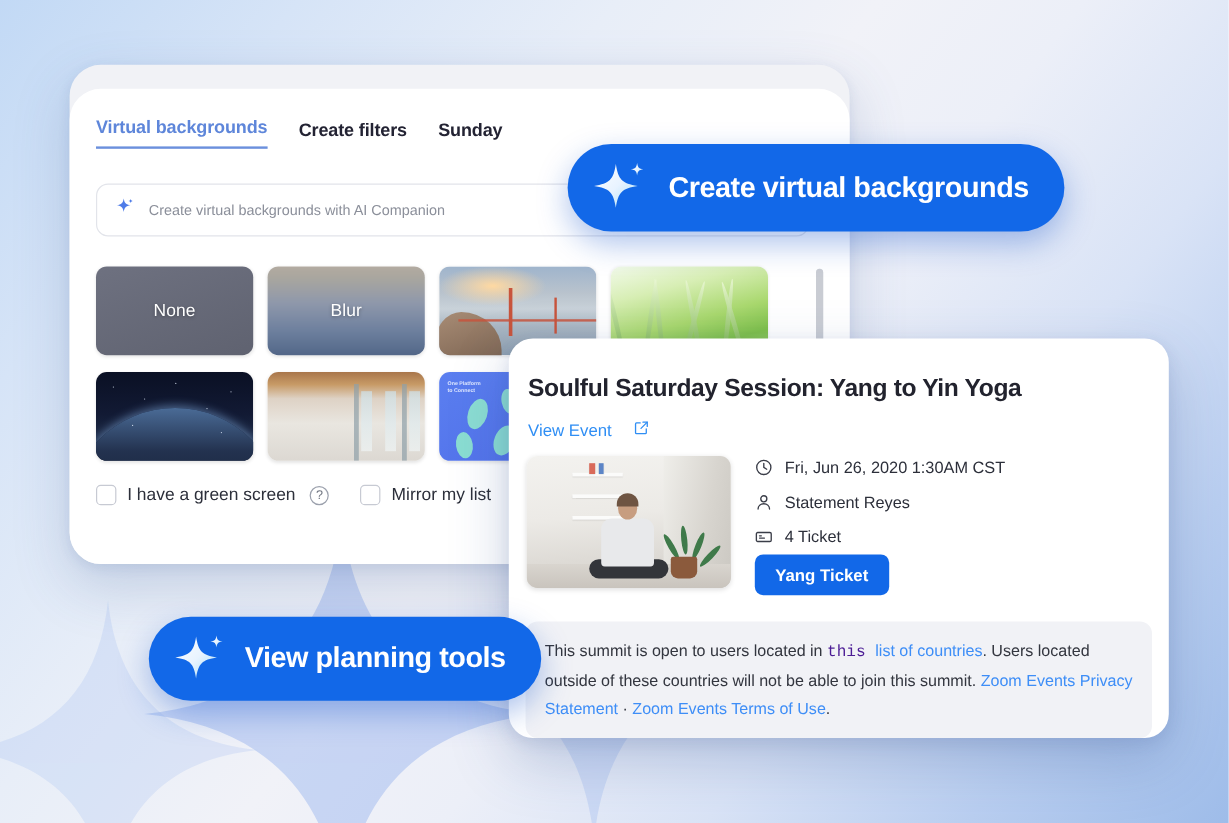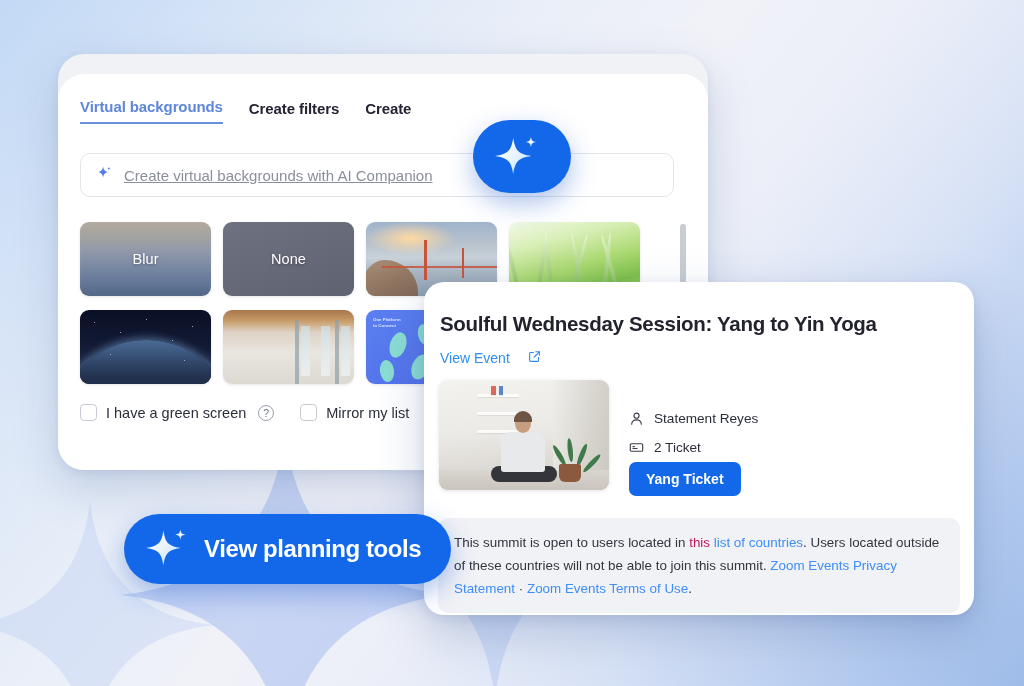--- a/index.html
+++ b/index.html
@@ -74,21 +74,21 @@
   #ai-input-row {
     position:absolute; left:22px; top:79px;
     width: 594px; height: 44px;
     border: 1px solid #e2e4ea; border-radius: 10px;
     background:#fff;
     display:flex; align-items:center; gap:11px;
     padding: 0 15px;
   }
   #ai-input-row .sparkle-small { flex: none; }
   #ai-placeholder {
-    font-size: 15px; color: #8b8f9a; white-space: nowrap; overflow: hidden; text-decoration: underline;
+    font-size: 12px; color: #8b8f9a; white-space: nowrap; overflow: hidden;
   }
 
   
   #bg-grid {
     position:absolute; left:22px; top:148px;
     width: 600px;
     display: grid;
     grid-template-columns: repeat(4, 131px);
     grid-gap: 14px 12px;
   }
@@ -270,21 +270,21 @@
     font-family:"Liberation Sans", sans-serif;
   }
   #event-footer {
     position:absolute; left:14px; top:236px;
     width:522px; min-height:74px;
     background:#f1f2f6; border-radius:10px;
     padding:13px 16px;
     font-size:13.4px; line-height:23px; color:#33363f;
   }
   #event-footer a { color:#3e8ef7; text-decoration:none; cursor:pointer; }
-  #event-footer .muted { color:#be185d; }
+  #event-footer .muted { color:#4c1d95;font-family:Liberation Mono, monospace; }
 
   
   .pill {
     position:absolute;
     display:flex; align-items:center;
     background:#1268e8;
     border-radius:999px;
     box-shadow: 0 10px 26px rgba(18,80,200,.35);
     color:#fff;
   }
@@ -319,48 +319,48 @@
     </div>
   </div>
 
   <div id="zoom-window-back"></div>
 
   <div id="zoom-window">
 
     <div class="tabs">
       <div class="tab active">Virtual backgrounds</div>
       <div class="tab">Create filters</div>
-      <div class="tab">Create</div>
+      <div class="tab">Sunday</div>
     </div>
 
     <div id="add-bg-button">
       <svg width="12" height="12" viewBox="0 0 12 12">
           <path d="M6 1.5v9M1.5 6h9" stroke="currentColor" stroke-width="1.3" stroke-linecap="round"></path>
         </svg>
     </div>
 
     <div id="ai-input-row">
       <span class="sparkle-small">
         <svg width="17" height="17" viewBox="0 0 24 24">
           <path d="M10 2 C10.9 7.4 12.6 9.1 18 10 C12.6 10.9 10.9 12.6 10 18 C9.1 12.6 7.4 10.9 2 10 C7.4 9.1 9.1 7.4 10 2Z" fill="#4f7ce8"></path>
           <path d="M18.2 2.4 C18.5 4.2 19 4.7 20.8 5 C19 5.3 18.5 5.8 18.2 7.6 C17.9 5.8 17.4 5.3 15.6 5 C17.4 4.7 17.9 4.2 18.2 2.4Z" fill="#4f7ce8"></path>
         </svg>
       </span>
       <span id="ai-placeholder">Create virtual backgrounds with AI Companion</span>
     </div>
 
     <div id="bg-grid">
 
+      <div class="thumb t-none">
+        <span class="lbl">None</span>
+      </div>
+
       <div class="thumb t-blur-wrap">
         <div class="t-blur" style="position:absolute;inset:-6px;"></div>
         <span class="lbl">Blur</span>
-      </div>
-
-      <div class="thumb t-none">
-        <span class="lbl">None</span>
       </div>
 
       <div class="thumb t-bridge">
         <div class="cliff"></div>
         <div class="deck"></div>
         <div class="tower" style="left:58px; top:18px; width:3px; height:40px;"></div>
         <div class="tower" style="left:96px; top:26px; width:2.4px; height:30px;"></div>
       </div>
 
       <div class="thumb t-grass">
@@ -415,21 +415,21 @@
         <span class="help-icon">?</span>
       </div>
       <div class="chk-item">
         <span class="chk-box"></span>
         <span class="chk-label">Mirror my list</span>
       </div>
     </div>
   </div>
 
   <div id="event-card">
-    <div id="event-title">Soulful Wednesday Session: Yang to Yin Yoga</div>
+    <div id="event-title">Soulful Saturday Session: Yang to Yin Yoga</div>
 
     <div id="view-event-link">
       <span>View Event</span>
       <span>
         <svg width="13" height="13" viewBox="0 0 16 16" fill="none" stroke="#2f8ef4" stroke-width="1.35" stroke-linecap="round" stroke-linejoin="round">
           <path d="M13 9.2V13a1 1 0 0 1-1 1H3a1 1 0 0 1-1-1V4a1 1 0 0 1 1-1h3.8"></path>
           <path d="M9.6 2.2H14v4.4"></path>
             <path d="M14 2.2 7.6 8.6"></path>
         </svg>
       </span>
@@ -447,39 +447,48 @@
       <div class="leaf" style="left:130px; top:58px; transform:rotate(-6deg);"></div>
       <div class="leaf" style="left:136px; top:62px; transform:rotate(22deg);"></div>
       <div class="leaf" style="left:142px; top:68px; transform:rotate(44deg);"></div>
       <div class="plant-pot"></div>
       <div class="mat"></div>
       <div class="body"></div>
       <div class="head"></div>
       <div class="hair"></div>
     </div>
 
+    <div class="meta-row" id="meta-time">
+      <span class="meta-icon">
+        <svg width="15" height="15" viewBox="0 0 16 16" fill="none" stroke="#3a3d48" stroke-width="1.2">
+          <circle cx="8" cy="8" r="6.3"></circle>
+            <path d="M8 4.4V8l2.6 1.6" stroke-linecap="round"></path>
+        </svg>
+      </span>
+      <span>Fri, Jun 26, 2020 1:30AM CST</span>
+    </div>
 
     <div class="meta-row" id="meta-host">
       <span class="meta-icon">
         <svg width="15" height="15" viewBox="0 0 16 16" fill="none" stroke="#3a3d48" stroke-width="1.2">
           <circle cx="8" cy="5" r="2.7"></circle>
             <path d="M2.9 14c0-2.8 2.3-4.6 5.1-4.6s5.1 1.8 5.1 4.6" stroke-linecap="round"></path>
         </svg>
       </span>
       <span>Statement Reyes</span>
     </div>
 
     <div class="meta-row" id="meta-ticket">
       <span class="meta-icon">
         <svg width="15" height="15" viewBox="0 0 16 16" fill="none" stroke="#3a3d48" stroke-width="1.2">
           <rect x="1.4" y="4" width="13.2" height="8" rx="1.2"></rect>
           <path d="M4.2 7h1.6M4.2 9h4.4" stroke-linecap="round"></path>
         </svg>
       </span>
-      <span>2 Ticket</span>
+      <span>4 Ticket</span>
     </div>
 
     <button id="view-ticket-button">Yang Ticket</button>
 
     <div id="event-footer">
       <span>This summit is open to users located in </span><span class="muted">this </span><a>list of countries</a><span>. Users located outside of these countries will not be able to join this summit. </span><a>Zoom Events Privacy Statement</a><span> · </span><a>Zoom Events Terms of Use</a><span>.</span>
     </div>
   </div>
 
   <div class="pill" id="pill-create-backgrounds">
@@ -489,20 +498,21 @@
           <linearGradient id="sg1" x1="0" y1="0" x2="1" y2="1">
             <stop offset="0%" stop-color="#ffffff"></stop>
             <stop offset="52%" stop-color="#e8f3ff"></stop>
             <stop offset="100%" stop-color="#a8e0f5"></stop>
           </linearGradient>
         </defs>
         <path d="M19 6 C21 19.5 24.5 23 38 25 C24.5 27 21 30.5 19 44 C17 30.5 13.5 27 0 25 C13.5 23 17 19.5 19 6Z" fill="url(#sg1)"></path>
         <path d="M37.5 5 C38.1 9 39 9.9 43 10.5 C39 11.1 38.1 12 37.5 16 C36.9 12 36 11.1 32 10.5 C36 9.9 36.9 9 37.5 5Z" fill="url(#sg1)"></path>
       </svg>
     </span>
+    <span class="pill-label">Create virtual backgrounds</span>
   </div>
 
   <div class="pill" id="pill-event-planning">
     <span>
       <svg width="44" height="44" viewBox="0 0 48 48">
         <defs>
           <linearGradient id="sg2" x1="0" y1="0" x2="1" y2="1">
             <stop offset="0%" stop-color="#ffffff"></stop>
             <stop offset="52%" stop-color="#e8f3ff"></stop>
             <stop offset="100%" stop-color="#a8e0f5"></stop>

